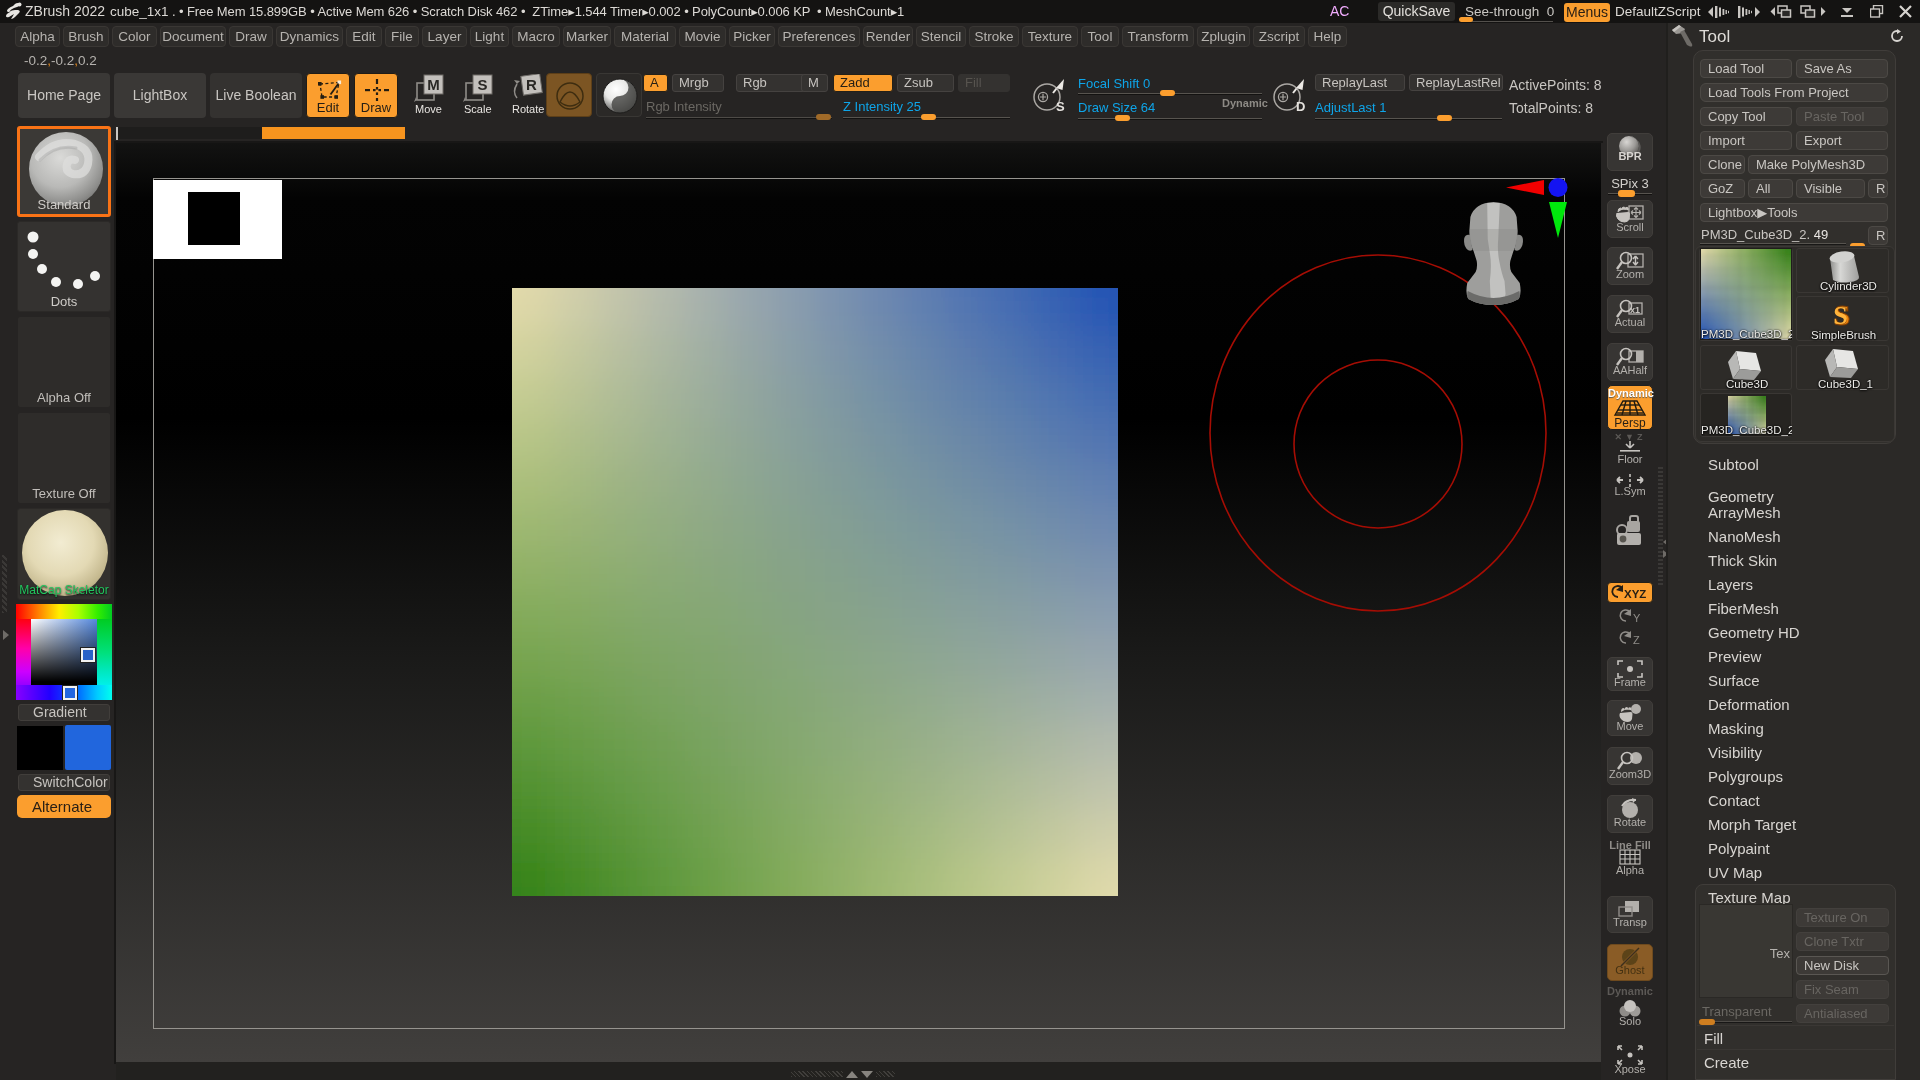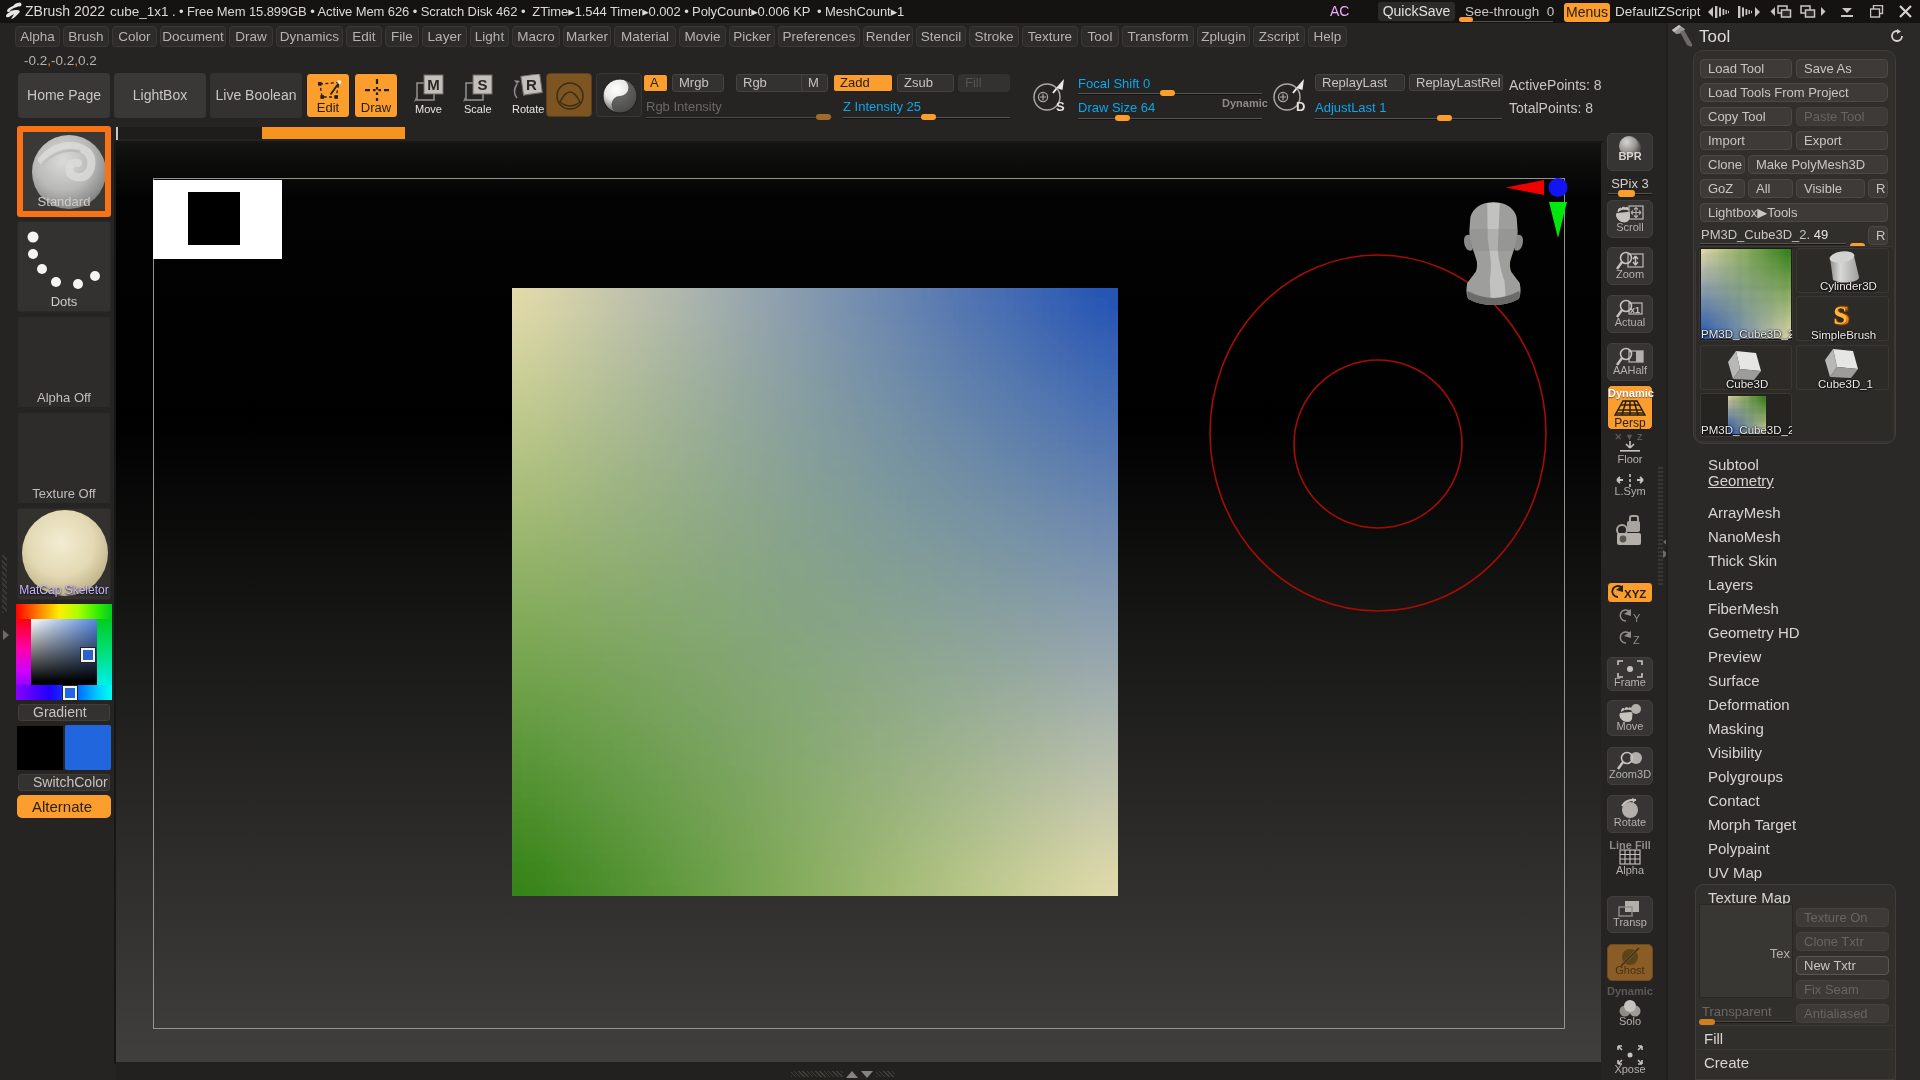--- a/index.html
+++ b/index.html
@@ -539,21 +539,21 @@
     <div class="abs" style="left:1509px;top:77px;font-size:14px;color:#c9c6c2;">ActivePoints: 8</div>
     <div class="abs" style="left:1509px;top:100px;font-size:14px;color:#c9c6c2;">TotalPoints: 8</div>
   </div>
 
   <div class="abs" style="left:116px;top:127px;width:2px;height:13px;background:#c8c6c2;"></div>
   <div class="abs" style="left:118px;top:127px;width:287px;height:12px;background:#1e1d1c;"></div>
   <div class="abs" style="left:262px;top:127px;width:143px;height:12px;background:#f7941e;"></div>
 
   <div id="leftbar">
 
-    <div class="tile" style="top:126px;height:91px;background:#3b3936;border:6px solid #f97316;">
+    <div class="tile" style="top:126px;height:91px;background:#3b3936;border:3px solid #f97316;">
       <svg class="abs" style="left:7px;top:2px;" width="78" height="76" viewBox="0 0 78 76">
         <defs>
           <radialGradient id="sph" cx="42%" cy="35%" r="72%">
             <stop offset="0%" stop-color="#dadad8"></stop>
               <stop offset="55%" stop-color="#b9b9b7"></stop>
             <stop offset="85%" stop-color="#8e8e8c"></stop>
               <stop offset="100%" stop-color="#737371"></stop>
           </radialGradient>
         </defs>
         <circle cx="39" cy="38" r="37" fill="url(#sph)"></circle>
@@ -590,21 +590,21 @@
         <defs>
           <radialGradient id="mat2" cx="45%" cy="38%" r="70%">
             <stop offset="0%" stop-color="#f2ecd2"></stop>
               <stop offset="55%" stop-color="#e3d9b4"></stop>
             <stop offset="85%" stop-color="#c4b88e"></stop>
               <stop offset="100%" stop-color="#a2966e"></stop>
           </radialGradient>
         </defs>
         <circle cx="46" cy="44" r="43" fill="url(#mat2)"></circle>
       </svg>
-      <div class="tile-label" style="color:#c4b5fd;text-shadow:0 1px 2px #000;font-size:12px;">MatCap Skeletor</div>
+      <div class="tile-label" style="color:#22c55e;text-shadow:0 1px 2px #000;font-size:12px;">MatCap Skeletor</div>
     </div>
 
     <div class="abs" style="left:16px;top:604px;width:96px;height:96px;">
       <div class="abs" style="left:0;top:0;width:96px;height:15px;background:linear-gradient(90deg,#ff0000,#ff8800 25%,#ffee00 45%,#aaff00 65%,#33ee00 85%,#00cc22 100%);"></div>
       <div class="abs" style="left:0;top:81px;width:96px;height:15px;background:linear-gradient(90deg,#8800ff,#2200ff 35%,#0055ff 60%,#00ccff 85%,#00ffee 100%);"></div>
       <div class="abs" style="left:0;top:15px;width:15px;height:66px;background:linear-gradient(180deg,#ff0011,#ff00aa 45%,#cc00ff 80%,#9900ff 100%);"></div>
       <div class="abs" style="left:81px;top:15px;width:15px;height:66px;background:linear-gradient(180deg,#00cc22,#00e07a 50%,#00e8c0 80%,#00f0e8 100%);"></div>
       <div class="abs" style="left:15px;top:15px;width:66px;height:66px;background:linear-gradient(to bottom,rgba(0,0,0,0) 0%,rgba(0,0,0,1) 95%),linear-gradient(90deg,#ffffff 0%,#5588dd 100%);"></div>
       <div class="abs" style="left:65px;top:44px;width:14px;height:14px;border:2.5px solid #f2f2f2;background:#2a62c8;box-shadow:0 0 0 1px #222;"></div>
       <div class="abs" style="left:47px;top:82px;width:14px;height:14px;border:2.5px solid #f2f2f2;background:#2266e0;box-shadow:0 0 0 1px #222;"></div>
@@ -938,21 +938,21 @@
     
     <div class="abs" style="left:1700px;top:393px;width:92px;height:44px;background:#262421;border:1px solid #3a3734;border-radius:3px;">
       <svg class="abs" style="left:27px;top:2px;transform:matrix(0,1,1,0,0,0);" width="38" height="38" viewBox="0 0 606 608" preserveAspectRatio="none">
           <use href="#cubegrad"></use>
         </svg>
     </div>
     <div class="thumb-label" style="left:1701px;top:424px;width:91px;overflow:hidden;">PM3D_Cube3D_2</div>
 
     
     <div class="section" style="top:456px;">Subtool</div>
-    <div class="section" style="top:472px;text-decoration:underline;">Geometry</div>
+    <div class="section" style="top:488px;">Geometry</div>
     <div class="section" style="top:504px;">ArrayMesh</div>
     <div class="section" style="top:528px;">NanoMesh</div>
     <div class="section" style="top:552px;">Thick Skin</div>
     <div class="section" style="top:576px;">Layers</div>
     <div class="section" style="top:600px;">FiberMesh</div>
     <div class="section" style="top:624px;">Geometry HD</div>
     <div class="section" style="top:648px;">Preview</div>
     <div class="section" style="top:672px;">Surface</div>
     <div class="section" style="top:696px;">Deformation</div>
     <div class="section" style="top:720px;">Masking</div>
@@ -964,21 +964,21 @@
     <div class="section" style="top:864px;">UV Map</div>
 
     
     <div class="pbox" style="left:1695px;top:884px;width:201px;height:196px;border-radius:8px 8px 0 0;"></div>
     <div class="section" style="top:889px;">Texture Map</div>
     <div class="abs" style="left:1699px;top:904px;width:94px;height:94px;background:#393733;border:1px solid #2a2825;">
       <div class="abs" style="right:2px;top:41px;font-size:13px;color:#b5b2ae;">Tex</div>
     </div>
     <div class="pbtn dim" style="left:1796px;top:908px;width:93px;">Texture On</div>
     <div class="pbtn dim" style="left:1796px;top:932px;width:93px;">Clone Txtr</div>
-    <div class="pbtn" style="left:1796px;top:956px;width:93px;border-color:#5a5753;">New Txtr</div>
+    <div class="pbtn" style="left:1796px;top:956px;width:93px;border-color:#5a5753;">New Disk</div>
     <div class="pbtn dim" style="left:1796px;top:980px;width:93px;">Fix Seam</div>
     <div class="pbtn dim" style="left:1796px;top:1004px;width:93px;">Antialiased</div>
     <div class="abs dim" style="left:1702px;top:1004px;font-size:13px;">Transparent</div>
     <div class="track" style="left:1699px;top:1021px;width:93px;background:#4e4b47;"></div>
     <div class="handle" style="left:1699px;top:1019px;width:16px;height:6px;background:#d07f20;"></div>
     <div class="abs" style="left:1697px;top:1025px;width:197px;height:1px;background:#3a3734;"></div>
     <div class="section" style="top:1030px;left:1704px;">Fill</div>
     <div class="abs" style="left:1697px;top:1049px;width:197px;height:1px;background:#3a3734;"></div>
     <div class="section" style="top:1054px;left:1704px;">Create</div>
   </div>

